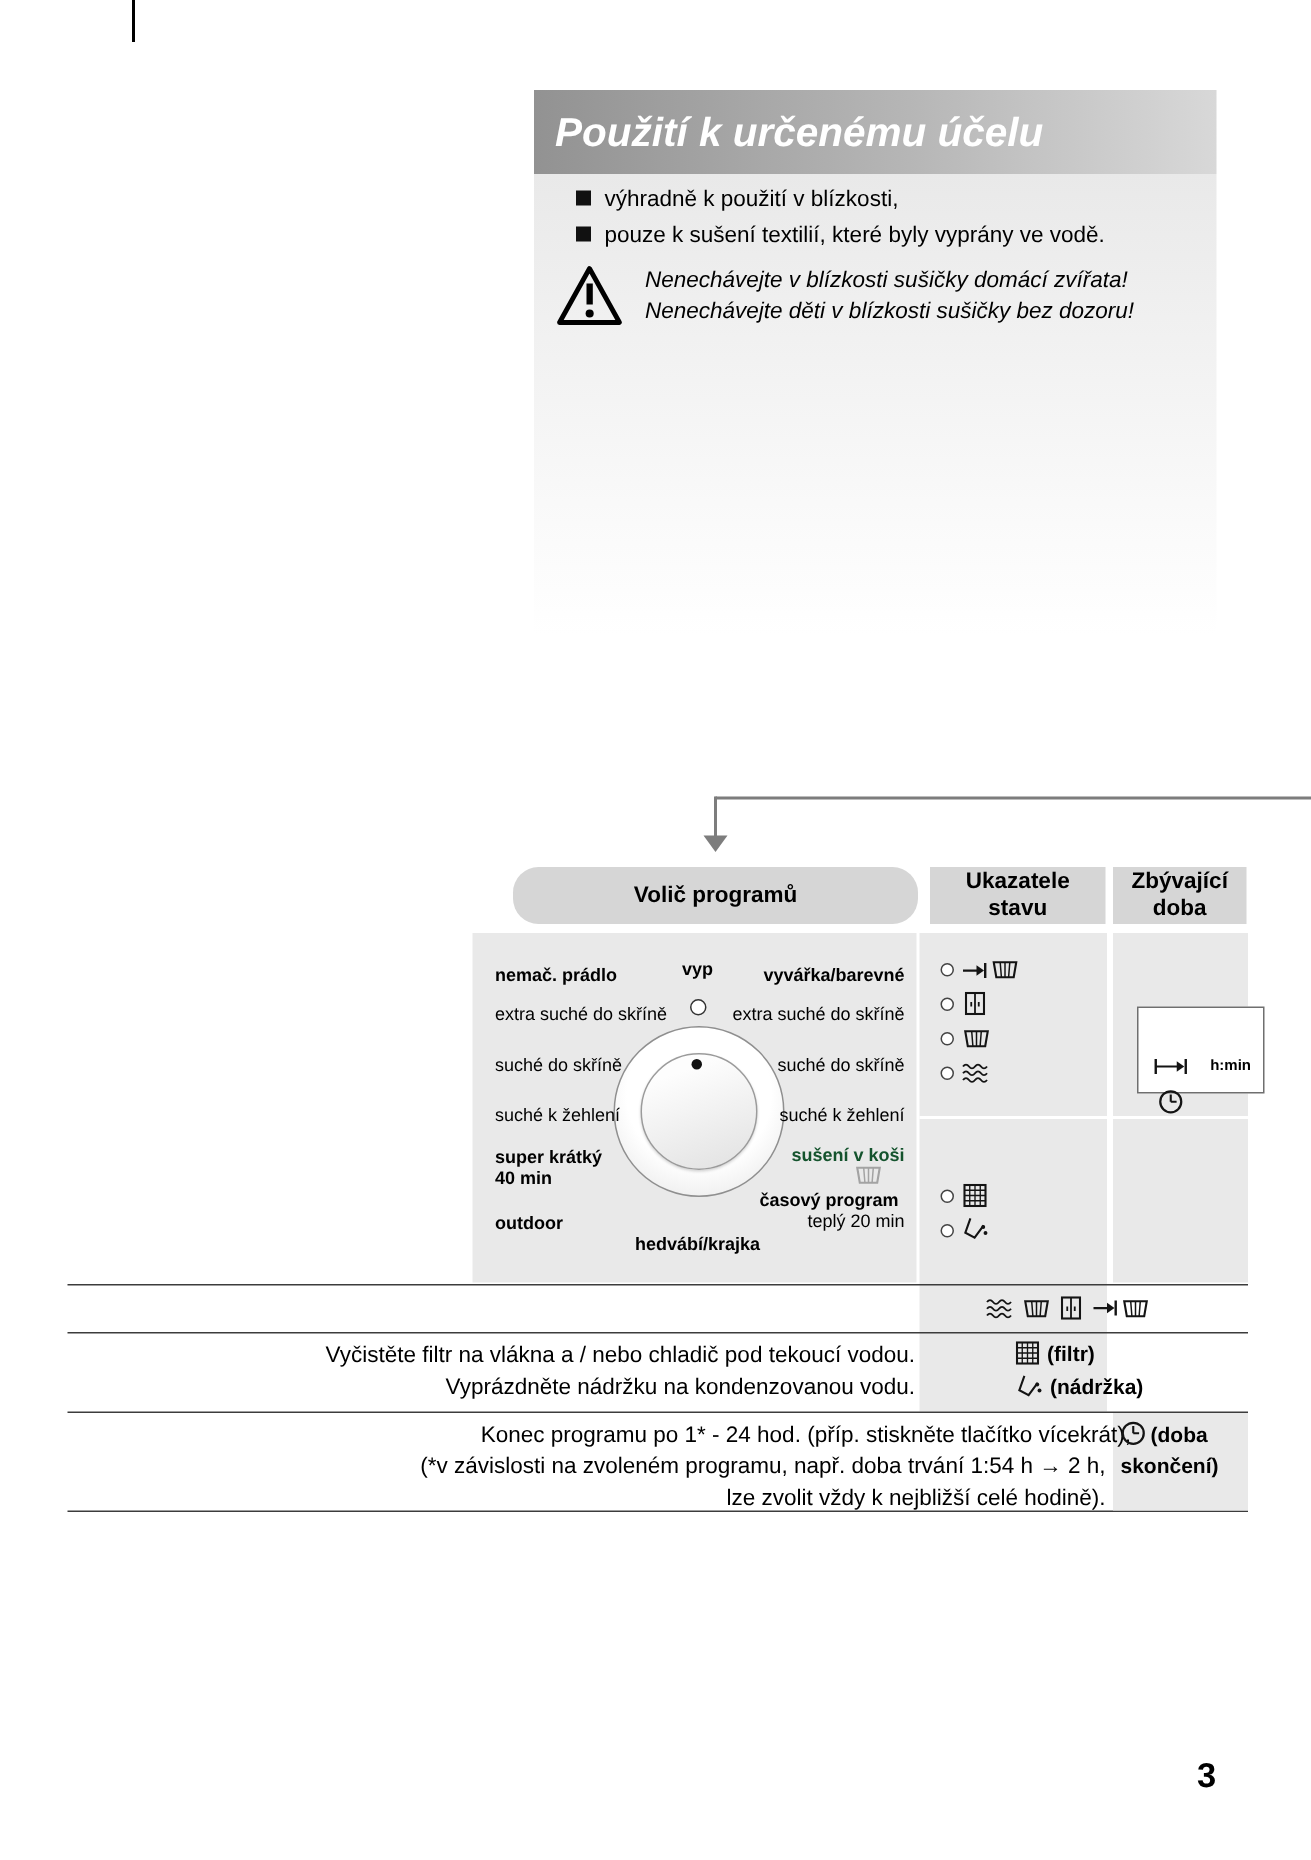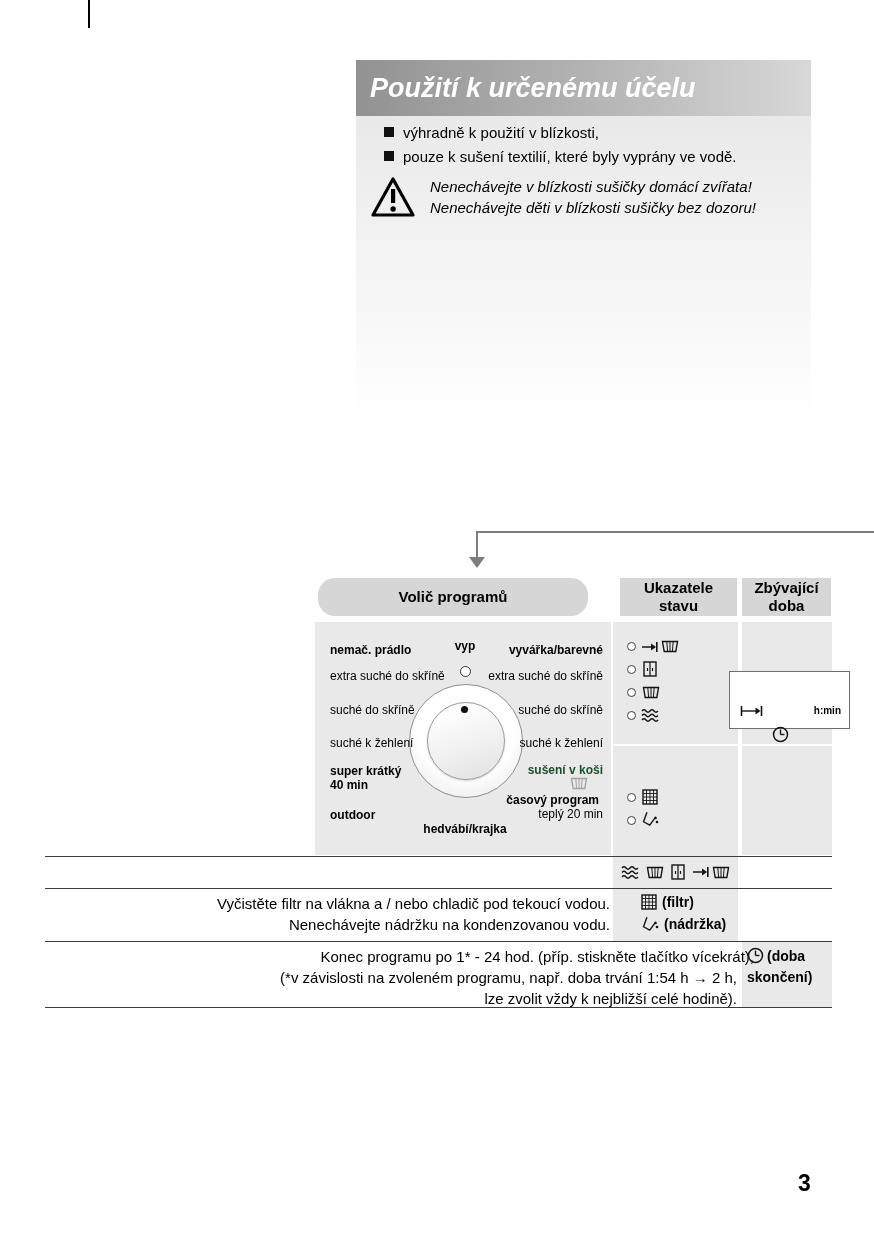--- a/index.html
+++ b/index.html
@@ -29,21 +29,21 @@
   .ic-gray{color:#a3a3a3;display:block;}
   .dial-outer{width:112px;height:112px;border-radius:50%;border:1px solid #8f8f8f;
               background:radial-gradient(circle at 50% 40%, #ffffff 55%, #e2e2e2 100%);}
   .dial-knob{width:76px;height:76px;border-radius:50%;border:1px solid #9b9b9b;
              background:linear-gradient(160deg,#fdfdfd 20%,#e1e1e1 100%);box-shadow:0 1px 2px rgba(0,0,0,.18);}
   .dial-dot{width:7px;height:7px;border-radius:50%;background:#111;}
   .pos-circle{width:9px;height:9px;border:1.5px solid #333;border-radius:50%;background:#fff;}
   .display{background:#fff;border:1.5px solid #6f6f6f;}
   .hmin{font-size:10px;font-weight:bold;}
   .lbl14{font-size:14px;font-weight:bold;line-height:18px;white-space:nowrap;}
-  .iconrow{display:flex;align-items:center;gap:7px;}
+  .iconrow{display:flex;align-items:center;gap:7px;margin-left:36px;}
   .pageno{font-size:23px;font-weight:bold;}
 </style>
 </head>
 <body>
 
 <div class="page">
 
   <div class="abs" style="left:88px;top:0;width:2px;height:28px;background:#000;"></div>
 
   <div class="abs banner" style="left:356px;top:60px;width:455px;height:56px;">
@@ -63,21 +63,21 @@
   </svg>
   <div class="abs txt15 it" style="left:430px;top:176px;line-height:21px;">
     <div>Nenechávejte v blízkosti sušičky domácí zvířata!</div>
     <div>Nenechávejte děti v blízkosti sušičky bez dozoru!</div>
   </div>
 
   <div class="abs callout" style="left:477px;top:531px;width:397px;height:2px;"></div>
   <div class="abs callout" style="left:476px;top:531px;width:2px;height:27px;"></div>
   <div class="abs arrowhead" style="left:469px;top:557px;"></div>
 
-  <div class="abs hdr" style="left:318px;top:578px;width:270px;height:38px;border-radius:17px;">Volič programů</div>
+  <div class="abs hdr" style="left:342px;top:578px;width:270px;height:38px;border-radius:17px;">Volič programů</div>
   <div class="abs hdr" style="left:620px;top:578px;width:117px;height:38px;">
     <div class="wrapbox">Ukazatele stavu</div>
   </div>
   <div class="abs hdr" style="left:742px;top:578px;width:89px;height:38px;">
     <div class="wrapbox">Zbývající doba</div>
   </div>
 
   <div class="abs graycol" style="left:315px;top:622px;width:296px;height:233px;"></div>
   <div class="abs graycol" style="left:613px;top:622px;width:125px;height:319px;"></div>
   <div class="abs graycol" style="left:742px;top:622px;width:90px;height:233px;"></div>
@@ -152,21 +152,21 @@
 
   <div class="abs led" style="left:627px;top:816px;"></div>
   <svg class="abs ic" style="left:641px;top:811px;" width="18" height="16" viewBox="0 0 18 16">
     <g transform="rotate(28 8 8)">
       <path d="M3 3 L4.5 13 H11.5 L13 3" fill="none" stroke="currentColor" stroke-width="1.4"></path>
     </g>
     <circle cx="14.5" cy="7" r="1.3" fill="currentColor"></circle>
     <circle cx="16" cy="11" r="1.3" fill="currentColor"></circle>
   </svg>
 
-  <div class="abs display" style="left:729px;top:671px;width:83px;height:56px;padding-left:36px;">
+  <div class="abs display" style="left:758px;top:671px;width:83px;height:56px;">
     <svg class="ic" style="position:absolute;left:10px;top:33px;" width="24" height="12" viewBox="0 0 24 12">
       <line x1="1.5" y1="1" x2="1.5" y2="11" stroke="currentColor" stroke-width="1.6"></line>
       <line x1="1.5" y1="6" x2="16" y2="6" stroke="currentColor" stroke-width="1.4"></line>
       <path d="M15.5 2.5 L20.5 6 L15.5 9.5 Z" fill="currentColor"></path>
       <line x1="21.5" y1="1" x2="21.5" y2="11" stroke="currentColor" stroke-width="1.6"></line>
     </svg>
     <div class="hmin" style="position:absolute;right:8px;top:33px;">h:min</div>
   </div>
   <svg class="abs ic" style="left:772px;top:726px;" width="17" height="17" viewBox="0 0 17 17">
     <circle cx="8.5" cy="8.5" r="7" fill="none" stroke="currentColor" stroke-width="1.5"></circle>
@@ -200,21 +200,21 @@
       <path d="M10 2.5 L15 6 L10 9.5 Z" fill="currentColor"></path>
       <line x1="15.8" y1="1" x2="15.8" y2="11" stroke="currentColor" stroke-width="1.6"></line>
     </svg>
     <svg class="ic" style="margin-left:-4px;" width="18" height="13" viewBox="0 0 18 13">
       <path d="M1.5 1.5 H16.5 L14.8 11.5 H3.2 Z" fill="none" stroke="currentColor" stroke-width="1.4"></path>
       <path d="M5.8 1.5 L6.6 11.5 M9 1.5 V11.5 M12.2 1.5 L11.4 11.5" fill="none" stroke="currentColor" stroke-width="1"></path>
     </svg>
   </div>
 
   <div class="abs txt15 right" style="left:45px;top:894px;width:565px;">Vyčistěte filtr na vlákna a / nebo chladič pod tekoucí vodou.</div>
-  <div class="abs txt15 right" style="left:45px;top:915px;width:565px;">Nenechávejte nádržku na kondenzovanou vodu.</div>
+  <div class="abs txt15 right" style="left:45px;top:915px;width:565px;">Vyprázdněte nádržku na kondenzovanou vodu.</div>
   <div class="abs iconrow" style="left:641px;top:892px;height:20px;gap:5px;">
     <svg class="ic" width="16" height="16" viewBox="0 0 16 16">
       <rect x="1" y="1" width="14" height="14" fill="none" stroke="currentColor" stroke-width="1.4"></rect>
       <path d="M4.5 1 V15 M8 1 V15 M11.5 1 V15 M1 4.5 H15 M1 8 H15 M1 11.5 H15" stroke="currentColor" stroke-width="0.9"></path>
     </svg>
     <span class="lbl14">(filtr)</span>
   </div>
   <div class="abs iconrow" style="left:641px;top:914px;height:20px;gap:5px;">
     <svg class="ic" width="18" height="16" viewBox="0 0 18 16">
       <g transform="rotate(28 8 8)">

